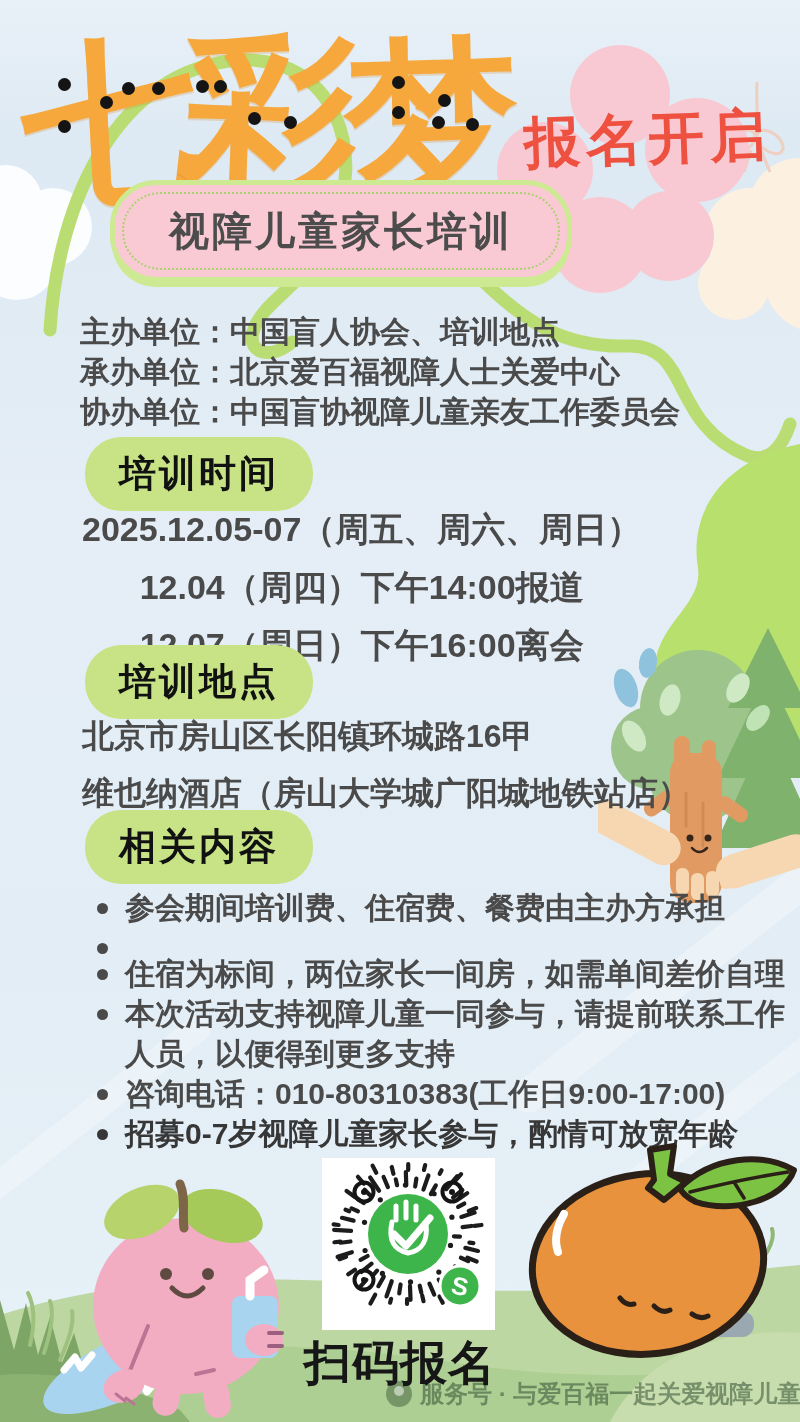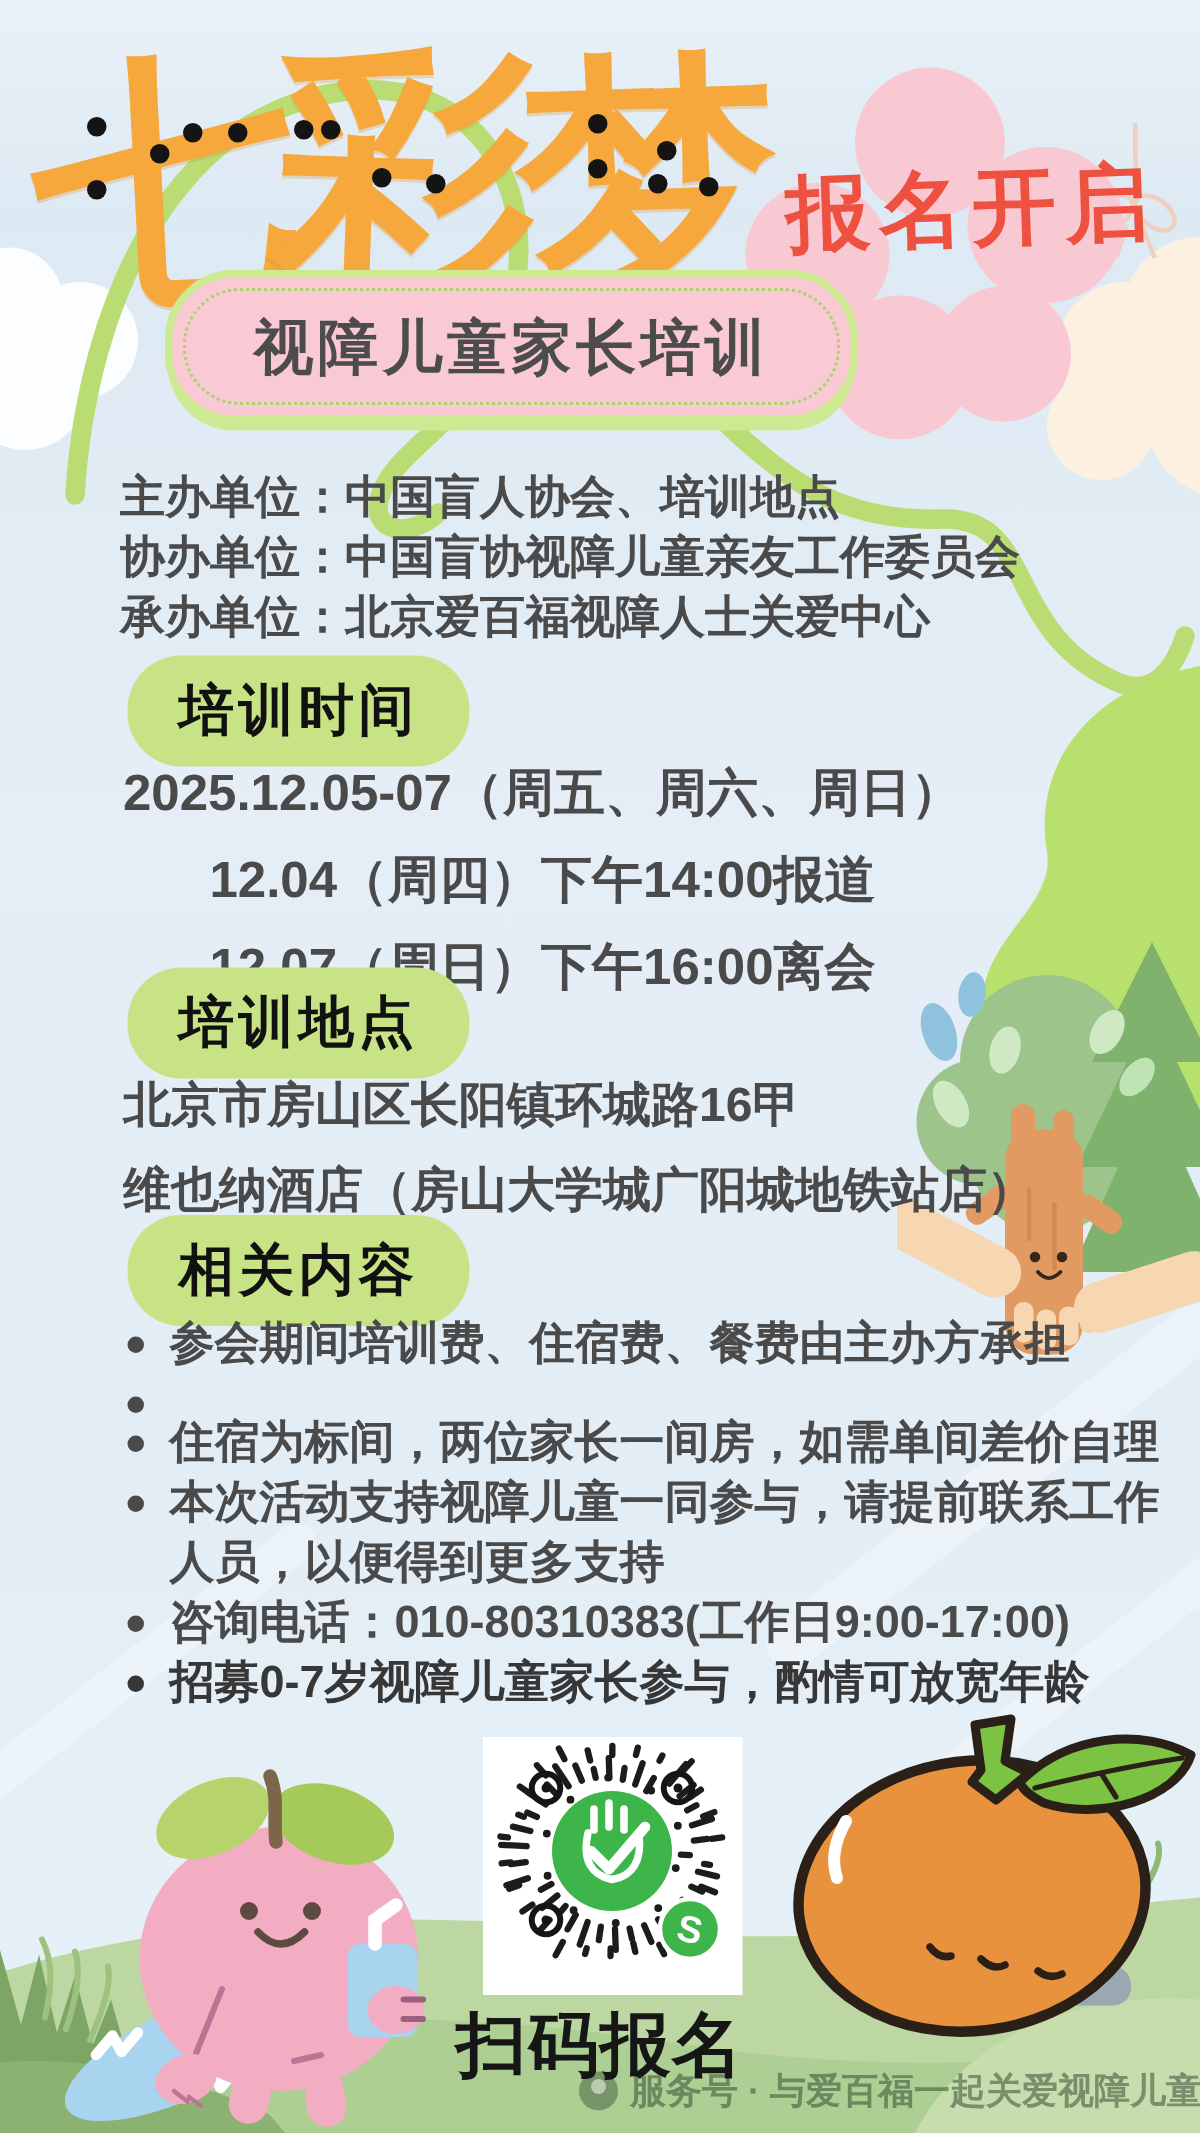--- a/index.html
+++ b/index.html
@@ -42,21 +42,21 @@
   .organizers div{font-size:30px;font-weight:800;color:#4a4a4a;line-height:40px;white-space:nowrap;}
   
   .pill{
     left:85px;z-index:5;background:#c7e385;border-radius:36px;
     padding:12px 34px;font-size:37px;font-weight:900;color:#111;letter-spacing:3px;white-space:nowrap;
   }
   .body-lines{left:82px;z-index:5;color:#4a4a4a;font-weight:700;}
   .time-lines div{font-size:34px;line-height:58px;white-space:nowrap;}
   .loc-lines div{font-size:32px;line-height:57px;white-space:nowrap;}
   
-  .bullets{left:85px;top:876px;width:704px;z-index:5;list-style:none;margin:0;padding:0;}
+  .bullets{left:85px;top:876px;width:704px;z-index:5;list-style:none;margin:12px;padding:0;}
   .bullets li{display:flex;font-size:30px;line-height:40px;font-weight:700;color:#4a4a4a;}
   .bullets li .mark{flex:0 0 28px;padding-top:0;}
   .bullets li .mark::after{content:"";display:block;width:11px;height:11px;border-radius:50%;background:#4a4a4a;margin-top:15px;}
   .bullets li.em{font-weight:900;color:#373737;text-align:center;}
   .bullets li.em .mark::after{background:#373737;}
   
   .qr-card{left:322px;top:1158px;width:173px;height:172px;background:#fff;z-index:7;}
   .cta{left:290px;top:1332px;width:220px;text-align:center;z-index:8;
        font-size:47px;font-weight:900;color:#161616;letter-spacing:1px;white-space:nowrap;}
   .watermark{left:386px;top:1378px;z-index:6;display:flex;align-items:center;gap:8px;
@@ -170,22 +170,22 @@
   </div>
 
   <div class="abs badge">报名开启</div>
 
   <div class="abs subtitle-box">
     <span class="txt">视障儿童家长培训</span>
   </div>
 
   <div class="abs organizers">
     <div>主办单位：中国盲人协会、培训地点</div>
+    <div>承办单位：北京爱百福视障人士关爱中心</div>
     <div>协办单位：中国盲协视障儿童亲友工作委员会</div>
-    <div>承办单位：北京爱百福视障人士关爱中心</div>
   </div>
 
   <div class="abs pill" style="top:437px;">培训时间</div>
   <div class="abs body-lines time-lines" style="top:500px;text-align:center;">
     <div>2025.12.05-07（周五、周六、周日）</div>
     <div>12.04（周四）下午14:00报道</div>
     <div>12.07（周日）下午16:00离会</div>
   </div>
 
   <div class="abs pill" style="top:645px;">培训地点</div>

